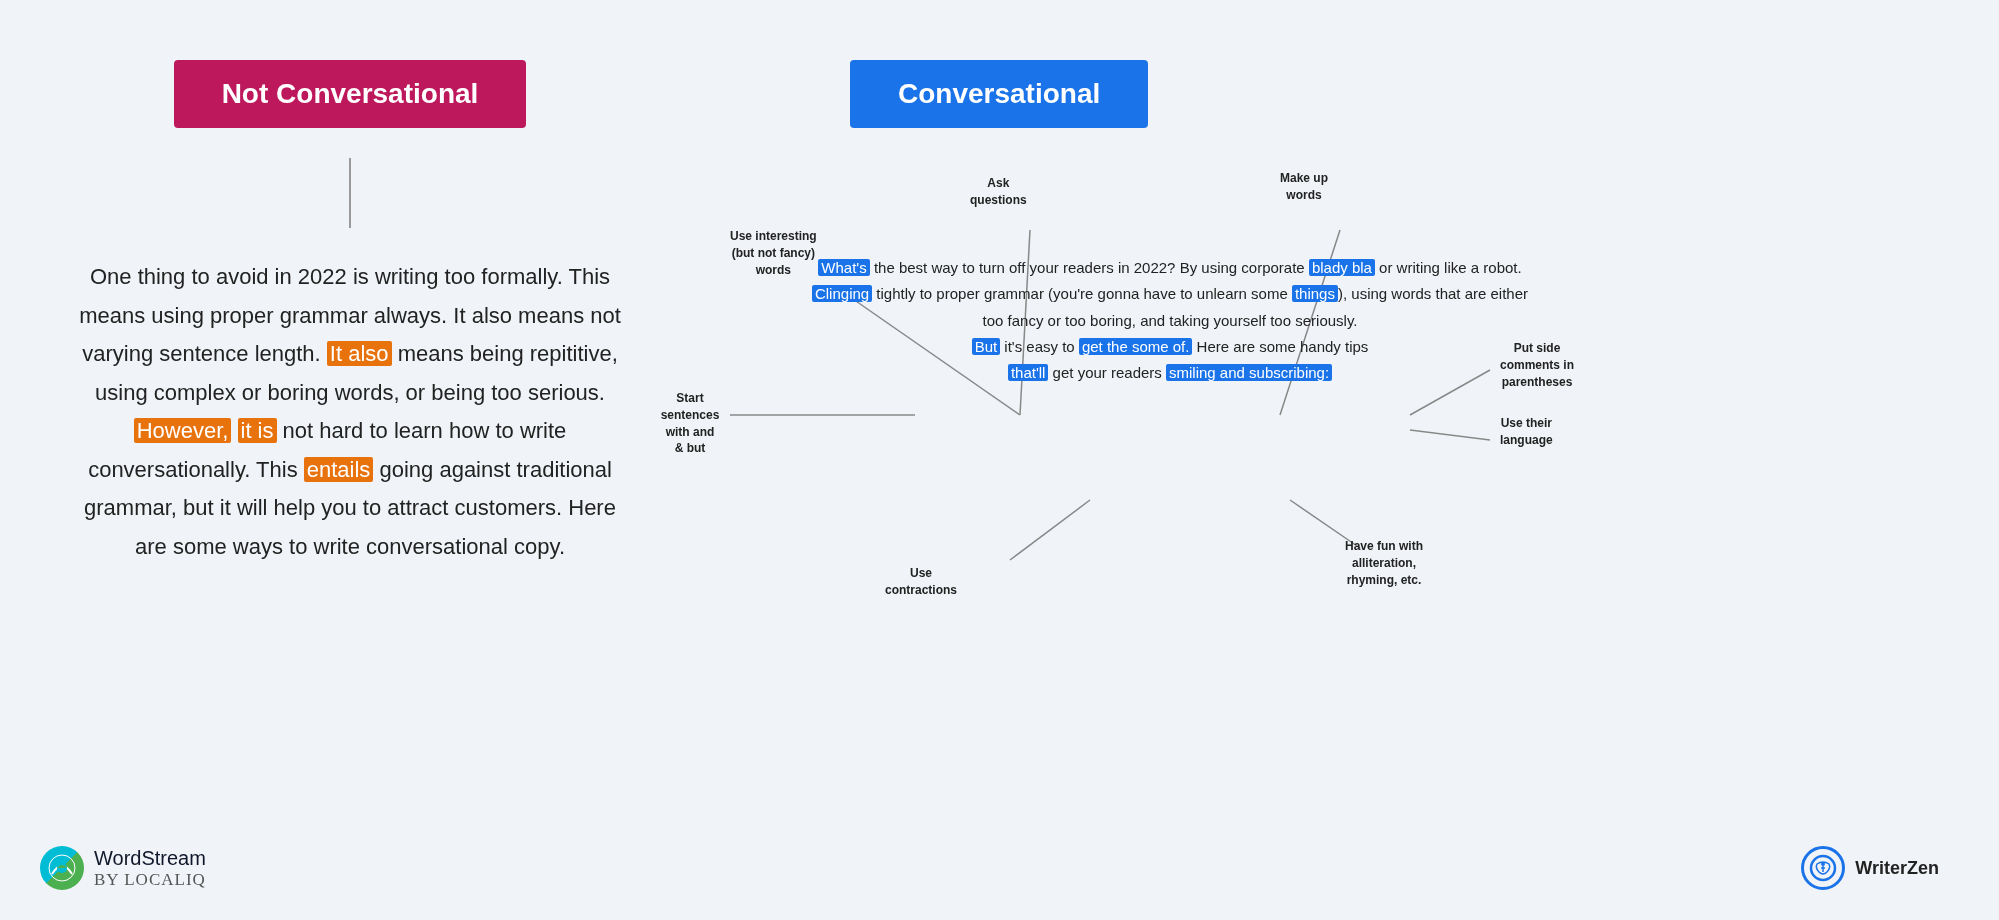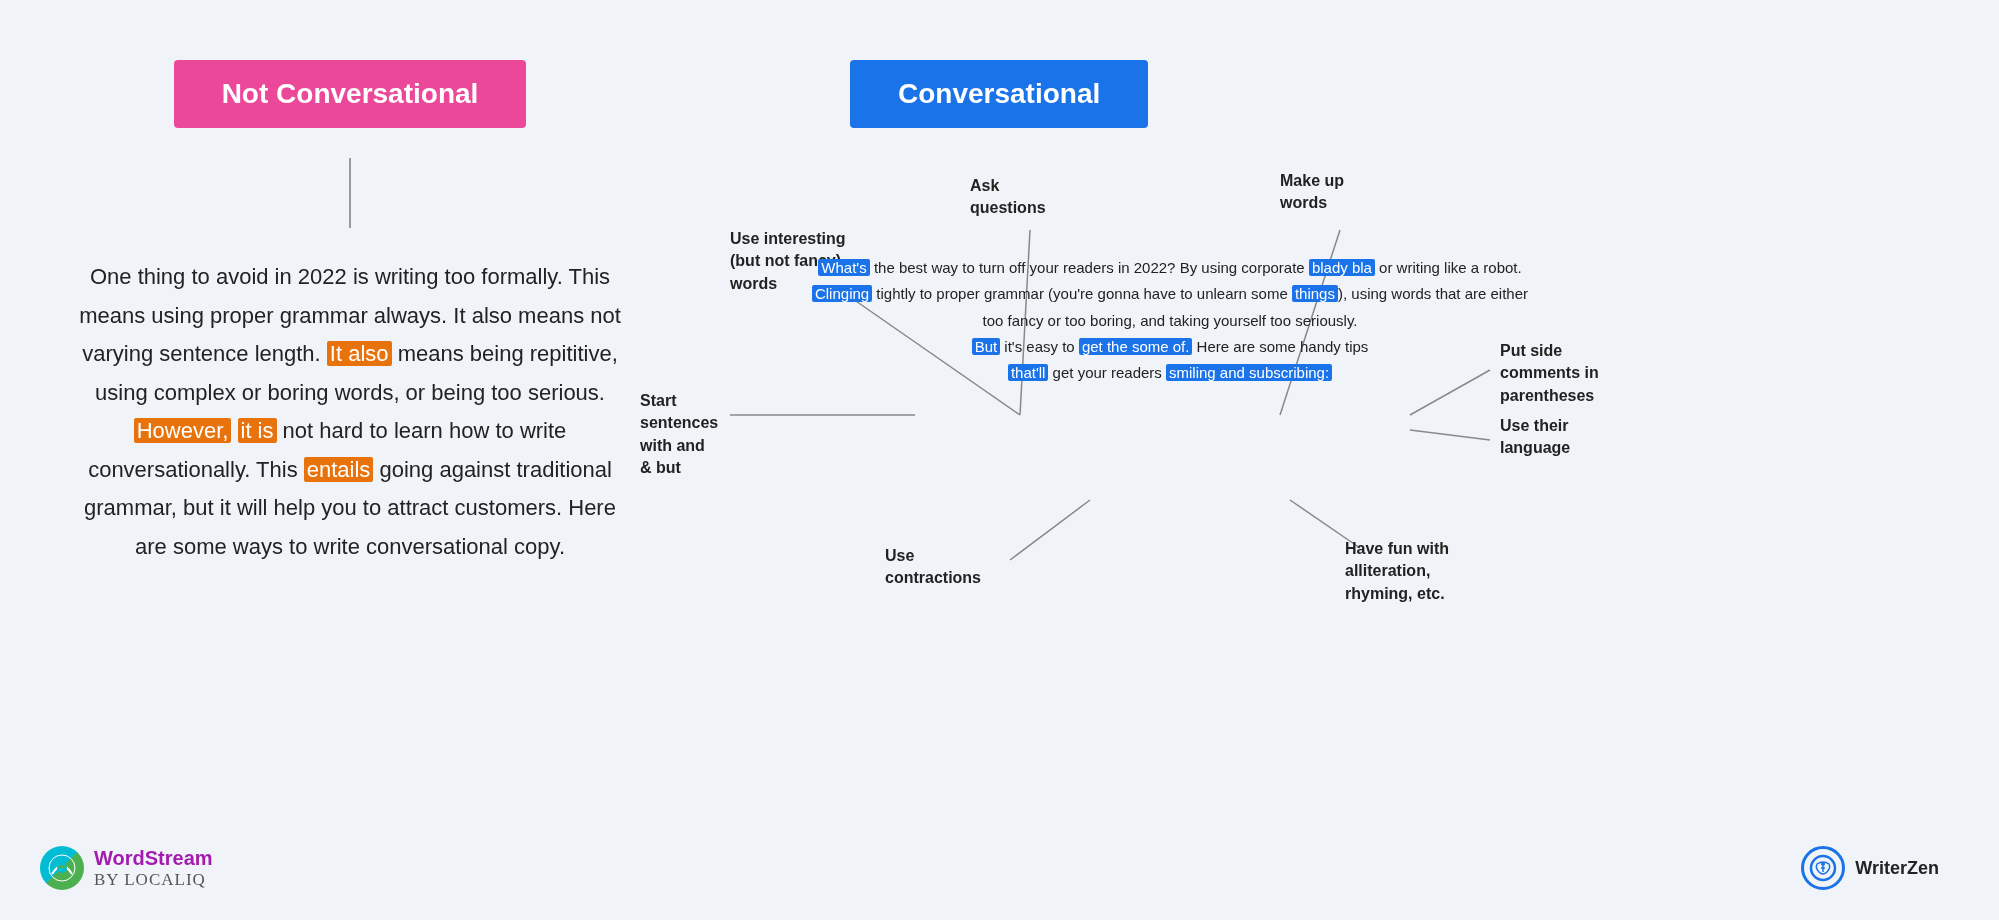--- a/index.html
+++ b/index.html
@@ -20,21 +20,21 @@
     
     .left-panel {
       width: 700px;
       display: flex;
       flex-direction: column;
       align-items: center;
       padding-top: 60px;
       padding-bottom: 60px;
     }
     .left-header {
-      background: #ec4899;
+      background: #be185d;
       color: #fff;
       font-size: 28px;
       font-weight: 700;
       padding: 18px 48px;
       border-radius: 4px;
       margin-bottom: 30px;
     }
     .left-divider {
       width: 2px;
       height: 70px;
@@ -68,24 +68,24 @@
       font-weight: 700;
       padding: 18px 48px;
       border-radius: 4px;
       position: absolute;
       top: 60px;
       left: 150px;
     }
     
     .map-label {
       position: absolute;
-      font-size: 16px;
-      font-weight: 700;
-      color: #222;
-      text-align: left;
+      font-size: 12px;
+      font-weight: 700;
+      color: #222;
+      text-align: center;
       line-height: 1.4;
     }
     
     .right-text {
       position: absolute;
       top: 230px;
       left: 100px;
       width: 750px;
       font-size: 15px;
       line-height: 1.75;
@@ -139,22 +139,22 @@
       justify-content: center;
       color: white;
       font-size: 18px;
     }
     .wordstream-text {
       display: flex;
       flex-direction: column;
     }
     .wordstream-name {
       font-size: 20px;
-      font-weight: 700;
-      color: #a21caf;
+      font-weight: 400;
+      color: #0f172a;
     }
     .wordstream-sub {
       font-size: 17px;
       color: #555;
       letter-spacing: 1px;
       font-family: Liberation Serif, serif;
     }
     .writerzen-logo {
       display: flex;
       align-items: center;
@@ -212,21 +212,21 @@
     </svg>
 
     <div class="right-header">Conversational</div>
 
     <div class="map-label" style="top: 228px; left: 30px;">Use interesting<br>(but not fancy)<br>words</div>
     <div class="map-label" style="top: 175px; left: 270px;">Ask<br>questions</div>
     <div class="map-label" style="top: 170px; left: 580px;">Make up<br>words</div>
     <div class="map-label" style="top: 390px; left: -60px; width: 100px;">Start<br>sentences<br>with and<br>&amp; but</div>
     <div class="map-label" style="top: 340px; left: 800px;">Put side<br>comments in<br>parentheses</div>
     <div class="map-label" style="top: 415px; left: 800px;">Use their<br>language</div>
-    <div class="map-label" style="top: 545px; left: 185px;">Use<br>contractions</div>
+    <div class="map-label" style="top: 565px; left: 185px;">Use<br>contractions</div>
     <div class="map-label" style="top: 538px; left: 645px;">Have fun with<br>alliteration,<br>rhyming, etc.</div>
 
     <div class="right-text" style="top:255px; left: 110px; width: 720px; text-align:center;">
       <span class="highlight-blue">What's</span> the best way to turn off your readers in 2022? By using corporate <span class="highlight-blue">blady bla</span> or writing like a robot.<br>
       <span class="highlight-blue">Clinging</span> tightly to proper grammar (you're gonna have to unlearn some <span class="highlight-blue">things</span>), using words that are either too fancy or too boring, and taking yourself too seriously.<br>
       <span class="highlight-blue">But</span> it's easy to <span class="highlight-blue">get the some of.</span> Here are some handy tips<br>
       <span class="highlight-blue">that'll</span> get your readers <span class="highlight-blue">smiling and subscribing:</span>
     </div>
 
   </div>

